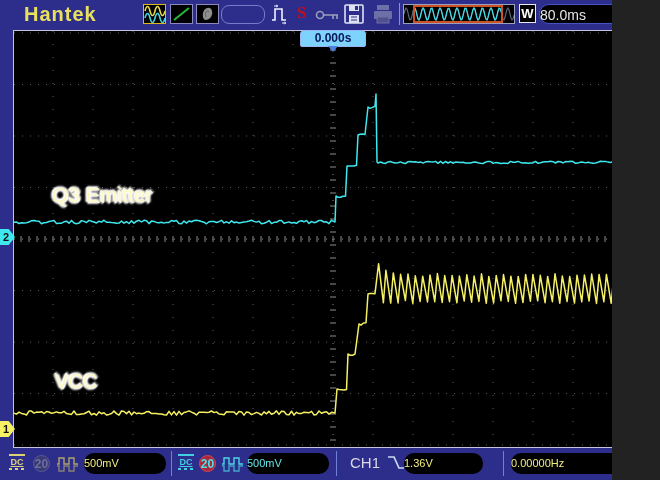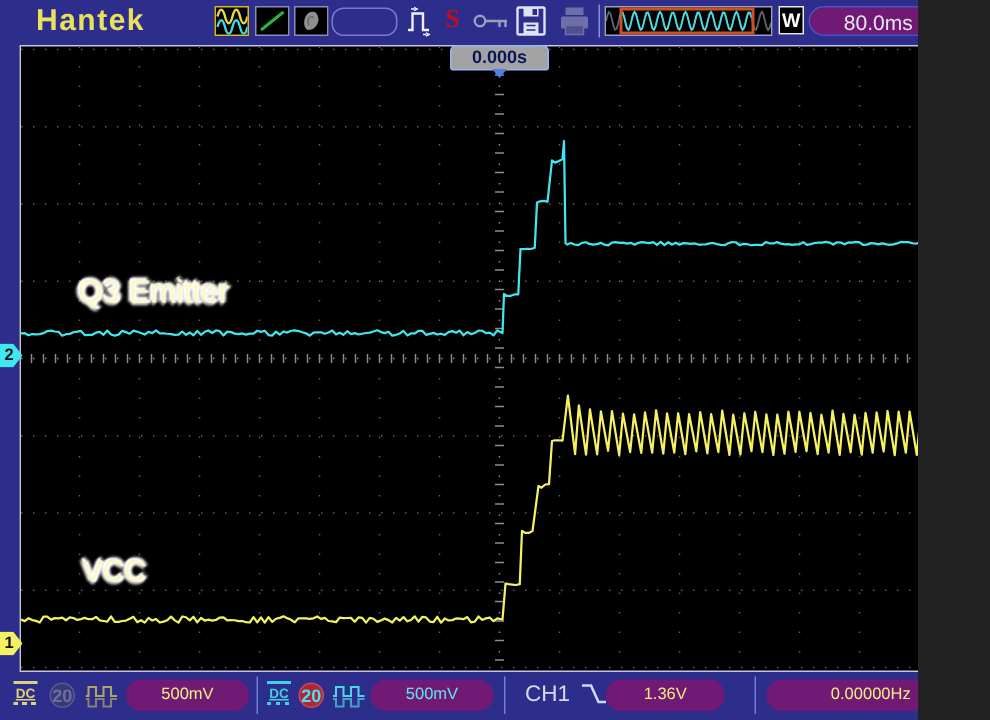--- a/index.html
+++ b/index.html
@@ -16,39 +16,39 @@
   .sicon{position:absolute;left:297px;top:3px;font-size:17px;font-weight:bold;color:#c01020;
          font-family:"Liberation Serif",serif;}
   .plain-ic{position:absolute;top:3px;}
   .tb-sep{position:absolute;left:399px;top:3px;width:1px;height:22px;background:#8890d0;}
   .wavepreview{position:absolute;left:403px;top:4px;width:112px;height:20px;background:#000;
                border:1px solid #9aa0c0;box-sizing:border-box;}
   .selbox{position:absolute;left:9px;top:0px;width:90px;height:18px;border:2px solid #cd5020;
           box-sizing:border-box;}
   .wbox{position:absolute;left:519px;top:4px;width:17px;height:19px;background:#000;border:1px solid #e8e8f0;
         box-sizing:border-box;color:#fff;font-weight:bold;font-size:13px;text-align:center;line-height:17px;}
-  .pill{background:#701a75;border-radius:10px;color:#e8e8ec;text-align:center;}
+  .pill{background:#000000;border-radius:10px;color:#e8e8ec;text-align:left;}
   .timebase{position:absolute;left:539px;top:4px;width:93px;height:20px;line-height:20px;
             font-size:14px;border:1px solid #4553c8;box-sizing:border-box;}
   
   .screen{position:absolute;left:13px;top:30px;width:643px;height:418px;background:#000;
           border:1px solid #c4c4de;box-sizing:border-box;}
   .screen svg{position:absolute;left:0;top:0;}
   .rightstrip{position:absolute;right:0px;top:0px;width:5px;height:416px;
               background:repeating-linear-gradient(180deg,#4a55b4 0 25px,#8a94dc 25px 27px);}
   .annot{position:absolute;font-weight:normal;color:#fef9c3;
          text-shadow:-2px 0 2px #fff,2px 0 2px #fff,0 -2px 2px #fff,0 2px 2px #fff,
                      -1px -1px 1px #fff,1px 1px 1px #fff;}
   .annot.q3{left:38px;top:152px;font-size:21px;}
   .annot.vcc{left:41px;top:339px;font-size:20px;}
   .trigarrow{position:absolute;right:1px;top:247px;width:0;height:0;
              border-top:8px solid transparent;border-bottom:8px solid transparent;
              border-right:13px solid #f5f163;}
   
-  .trigtab{position:absolute;left:300px;top:30px;width:66px;height:17px;background:#a3a3a3;
+  .trigtab{position:absolute;left:300px;top:30px;width:66px;height:17px;background:#7dd3fc;
            border:1px solid #9ab4f4;border-radius:4px 4px 2px 2px;box-sizing:border-box;
            color:#0a1658;font-size:12px;font-weight:bold;text-align:center;line-height:15px;}
   .trigtab .tri{position:absolute;left:27px;bottom:-6px;width:0;height:0;
                 border-left:5px solid transparent;border-right:5px solid transparent;
                 border-top:6px solid #4d80e2;}
   
   .chmark{position:absolute;left:0px;width:15px;height:16px;font-size:11px;font-weight:bold;
           color:#111;text-align:left;line-height:16px;padding-left:3px;box-sizing:border-box;
           clip-path:polygon(0 0,58% 0,100% 50%,58% 100%,0 100%);}
   .chmark.c2{top:229px;background:#3fe8ee;}

